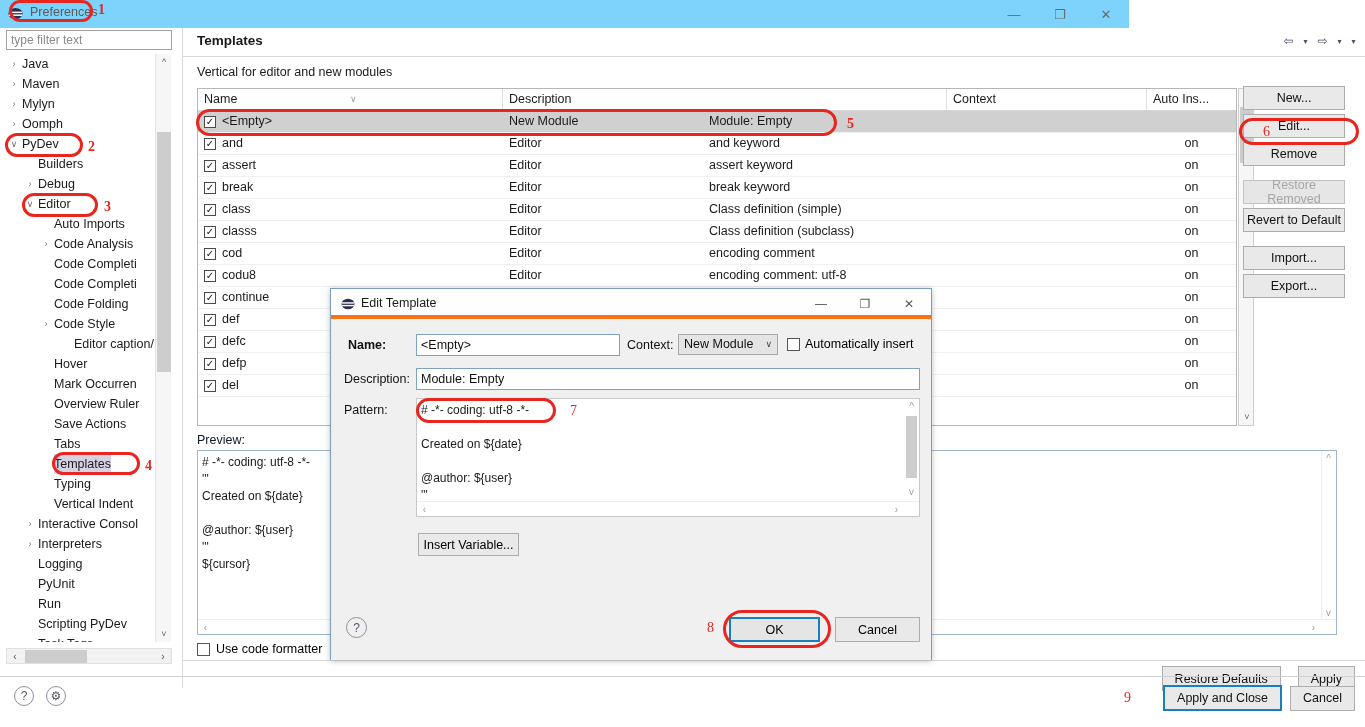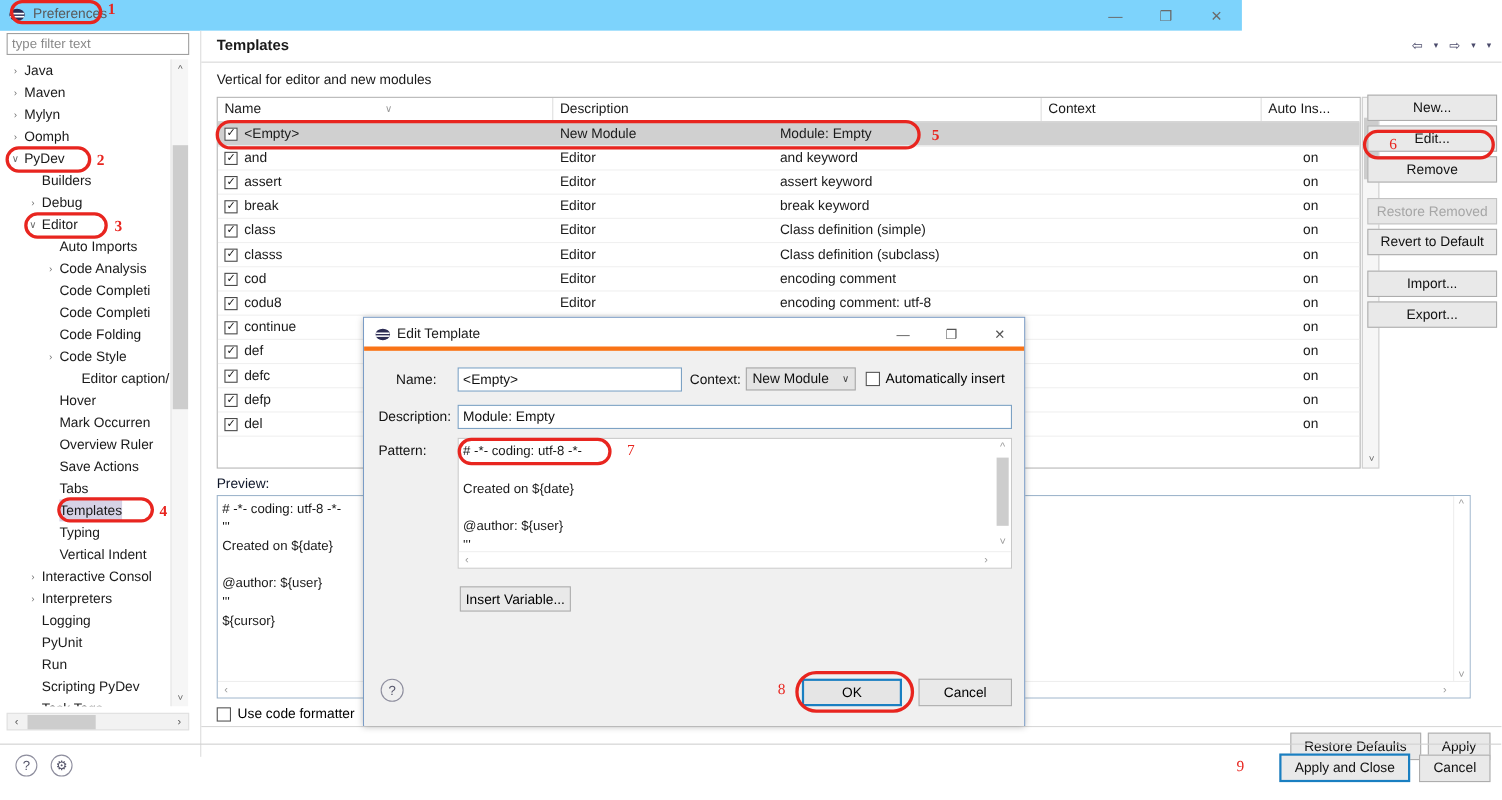--- a/index.html
+++ b/index.html
@@ -109,23 +109,24 @@
 
   .tbl-scroll {
     position: absolute; left: 1055px; top: 60px; width: 16px; height: 338px;
     background: #f6f6f6; border: 1px solid #cfcfcf;
   }
   .tbl-thumb { position: absolute; left: 1px; top: 18px; width: 13px; height: 56px; background: #cdcdcd; }
 
   
   .btncol { position: absolute; left: 1060px; top: 58px; width: 118px; }
   .btn {
-    width: 118px; height: 24px; border: 1px solid #adadad; background: #e9e9e9;
+    width: 102px; height: 24px; border: 1px solid #adadad; background: #e9e9e9;
     font-size: 12.5px; color: #111; display: flex; align-items: center; justify-content: center;
     margin-bottom: 4px;
+    text-align: center;
   }
   .btn.disabled { color: #a6a6a6; background: #e6e6e6; border-color: #c3c3c3; }
   .btn.gap { margin-top: 14px; }
 
   
   .prev-lbl { position: absolute; left: 14px; top: 405px; font-size: 12.5px; color: #0f172a; }
   .prev-box {
     position: absolute; left: 14px; top: 422px; width: 1140px; height: 185px;
     border: 1px solid #9fb6cc; background: #fff; overflow: hidden;
   }
@@ -134,21 +135,21 @@
     white-space: pre; line-height: 17px;
   }
   .prev-vs { position: absolute; right: 0; top: 0; width: 15px; height: 170px; background: #fff; border-left: 1px solid #eee;}
   .prev-hs { position: absolute; left: 0; bottom: 0; width: 1138px; height: 15px; background: #fff; border-top: 1px solid #eee; }
   .prev-arrow { position: absolute; display: flex; align-items: center; justify-content: center; color: #9a9a9a; font-size: 10px; width: 15px; height: 15px; }
 
   .fmt-row { position: absolute; left: 14px; top: 614px; display: flex; align-items: center; gap: 6px; font-size: 12.5px; }
   .cb2 { width: 13px; height: 13px; border: 1px solid #555; background: #fff; }
 
   .btm-sep { position: absolute; left: 0; top: 632px; width: 1183px; height: 1px; background: #d8d8d8; }
-  .btm-btns { position: absolute; right: 10px; top: 638px; display: flex; gap: 6px; }
+  .btm-btns { position: absolute; right: 10px; top: 638px; display: flex; gap: 17px; }
   .btn2 { height: 25px; padding: 0 12px; border: 1px solid #adadad; background: #e9e9e9; font-size: 12.5px; color:#111;
           display:flex; align-items:center; justify-content:center; }
 
   
   .winbottom-sep { position: absolute; left: 0; top: 676px; width: 1365px; height: 1px; background: #d0d0d0; }
   .wb-icons { position: absolute; left: 14px; top: 686px; display: flex; gap: 12px; }
   .circ-ic { width: 20px; height: 20px; border-radius: 50%; border: 1px solid #8e8e9e; display:flex; align-items:center; justify-content:center; color:#55556a; font-size:12px; }
   .final-btns { position: absolute; right: 10px; top: 685px; display: flex; gap: 8px; align-items: center; }
   .btn-primary { height: 26px; padding: 0 12px; border: 2px solid #1a7fc1; background: #e9e9e9; font-size: 12.5px; color:#111;
                  display:flex; align-items:center; justify-content:center; }
@@ -481,21 +482,21 @@
       <span class="dlg-name">Edit Template</span>
       <div class="dlg-btns">
         <div class="dlg-btn">—</div>
         <div class="dlg-btn">❐</div>
         <div class="dlg-btn">✕</div>
       </div>
     </div>
     <div class="dlg-body"></div>
   </div>
 
-  <div class="frm-lbl" style="left:360px; top:338px;">Name:</div>
+  <div class="frm-lbl" style="left:348px; top:338px;font-weight:bold;">Name:</div>
   <div class="txt" style="left:416px; top:334px; width:204px; height:22px;">&lt;Empty&gt;</div>
   <div class="frm-lbl" style="left:627px; top:338px;">Context:</div>
   <div class="ctx-sel" style="left:678px; top:334px; width:100px; height:21px;">
     <span>New Module</span>
     <span class="arr">∨</span>
   </div>
   <div class="auto-cb" style="left:787px; top:337px;">
     <span class="cb2"></span>
     <span>Automatically insert</span>
   </div>

